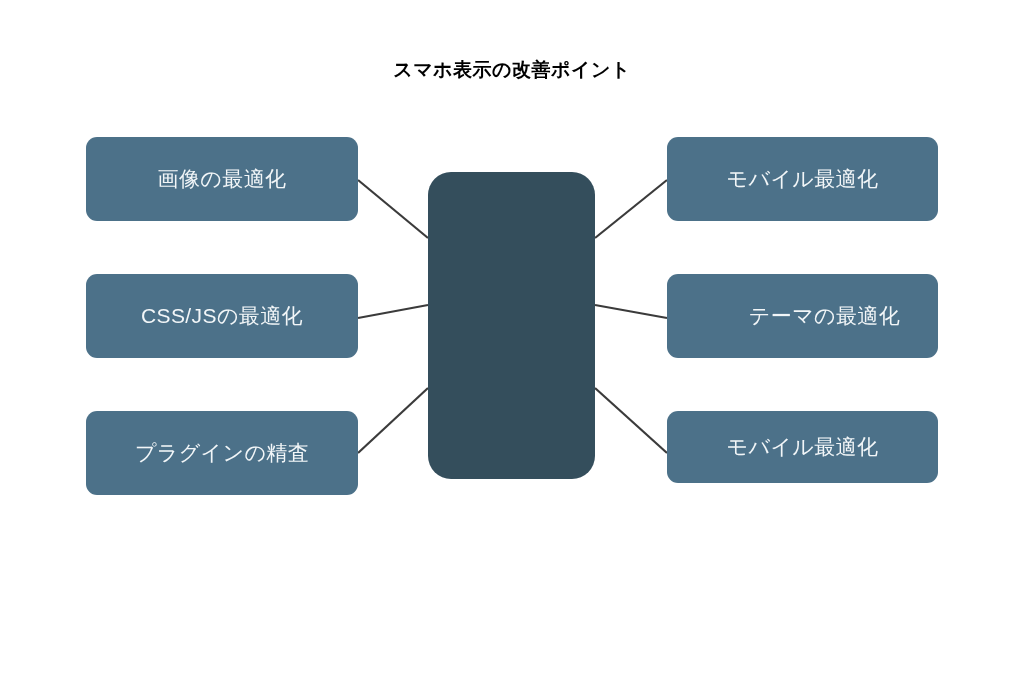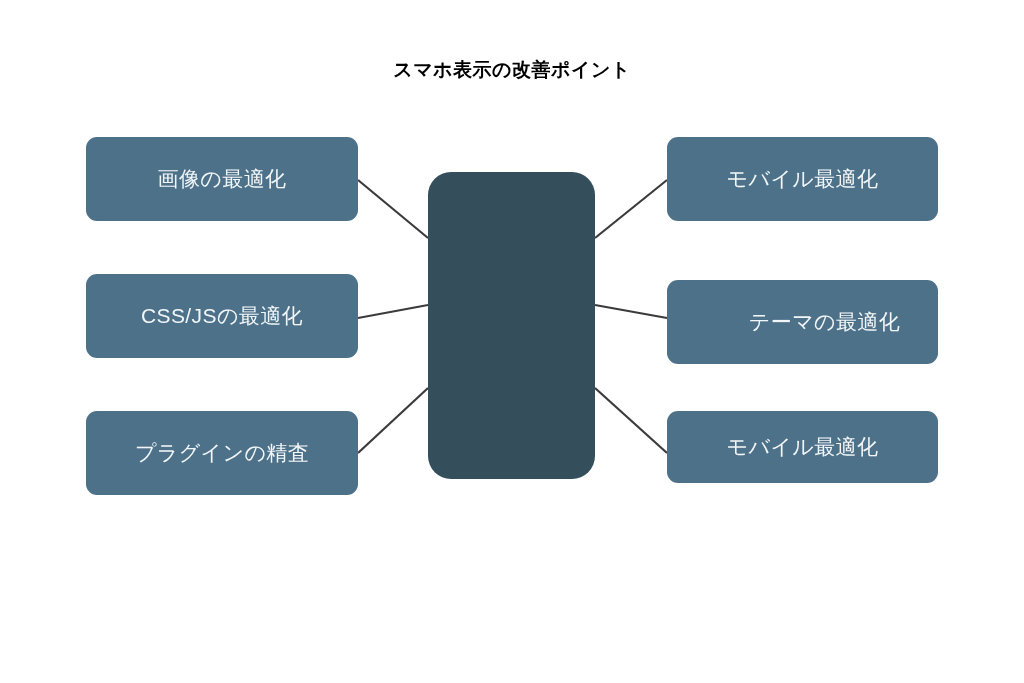--- a/index.html
+++ b/index.html
@@ -72,21 +72,21 @@
   #center-node .node-label {
     color: #ffffff;
     font-size: 21px;
   }
   
   #node-left-1 { left: 86px;  top: 137px; width: 272px; height: 84px; }
   #node-left-2 { left: 86px;  top: 274px; width: 272px; height: 84px; }
   #node-left-3 { left: 86px;  top: 411px; width: 272px; height: 84px; }
   
   #node-right-1 { left: 667px; top: 137px; width: 271px; height: 84px; }
-  #node-right-2 { left: 667px; top: 280px; width: 271px; height: 84px; padding-left: 44px; }
+  #node-right-2 { left: 667px; top: 274px; width: 271px; height: 84px; padding-left: 44px; }
   #node-right-3 { left: 667px; top: 411px; width: 271px; height: 72px; }
 </style>
 </head>
 <body>
 
 <div id="diagram-canvas">
 
   <div id="diagram-title">スマホ表示の改善ポイント</div>
 
   <svg id="connector-layer" viewBox="0 0 1024 683" xmlns="http://www.w3.org/2000/svg">

